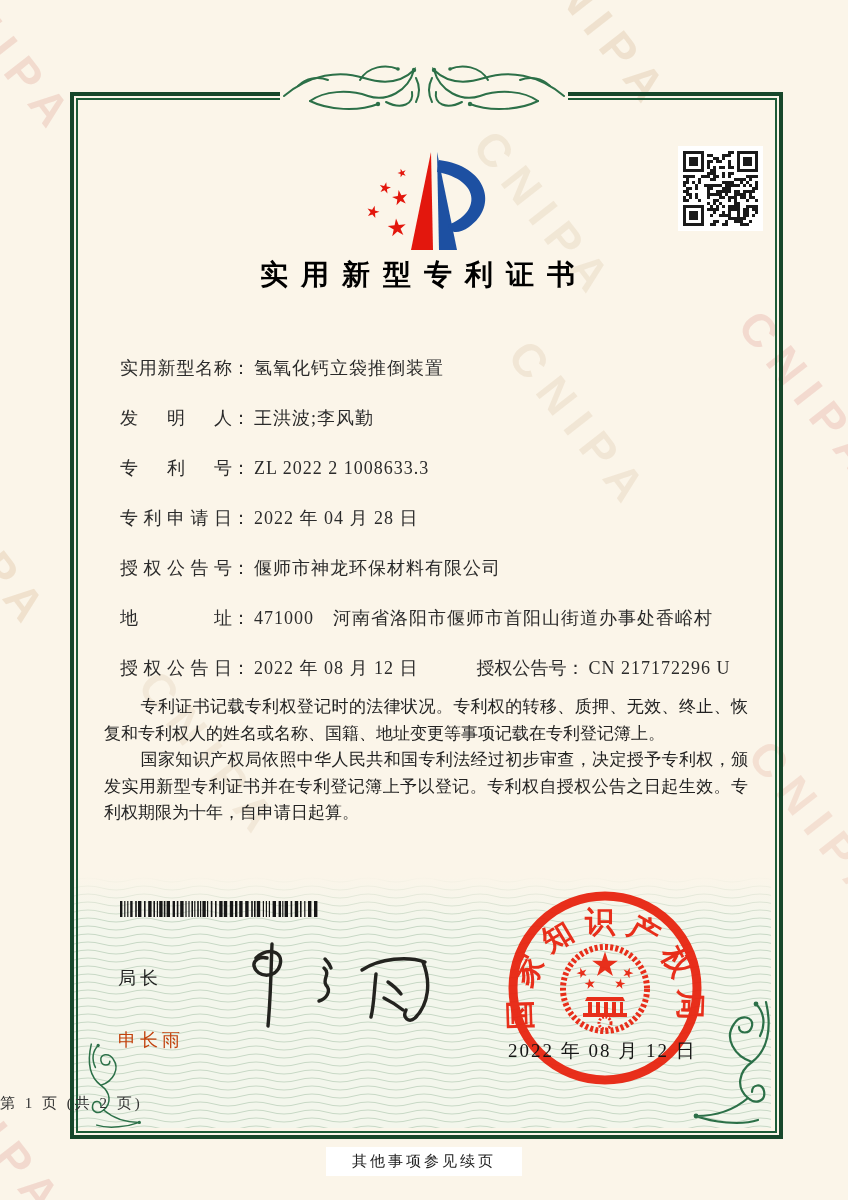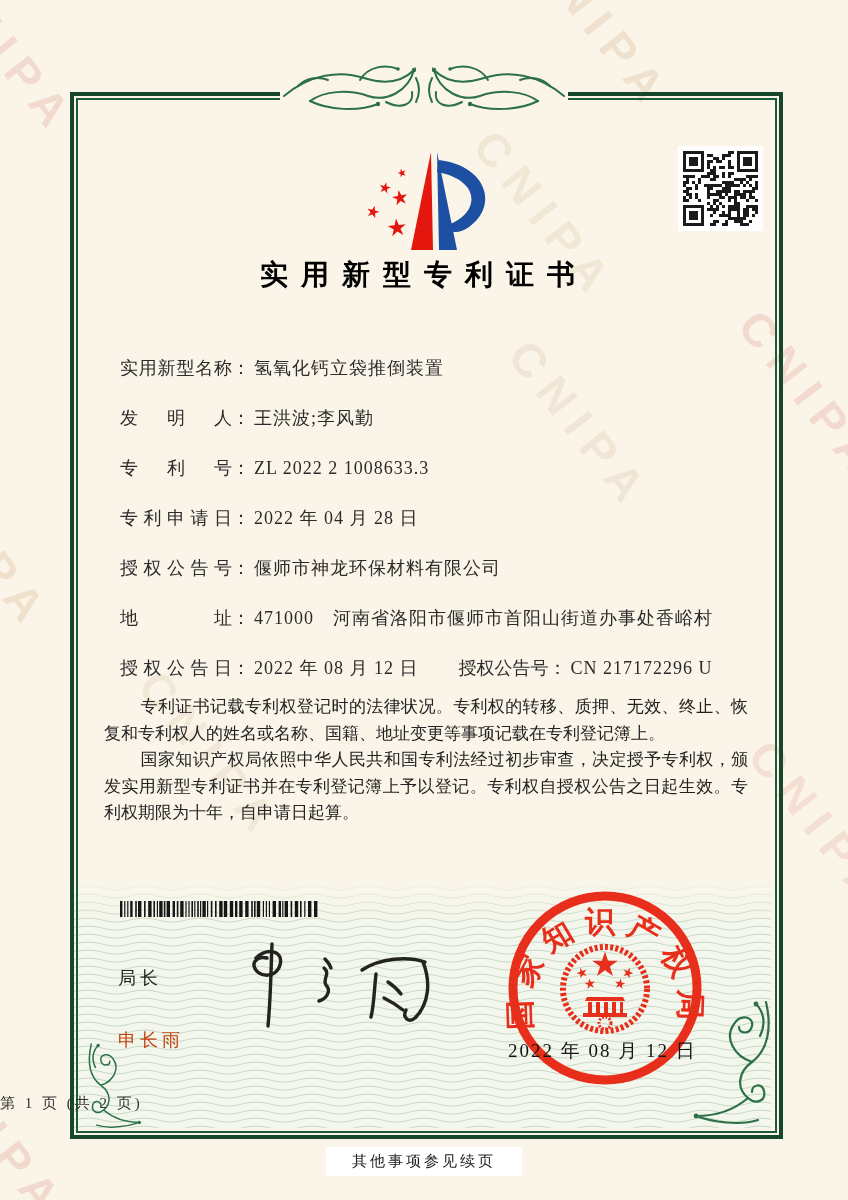--- a/index.html
+++ b/index.html
@@ -11,21 +11,21 @@
   .cert-border{position:absolute;left:70px;top:92px;width:705px;height:1039px;border:4px solid #17472b;}
   .cert-border-inner{position:absolute;left:2px;top:2px;right:2px;bottom:2px;border:2px solid #1d5c38;}
   .cert-no{position:absolute;left:120px;top:147px;font-size:18px;letter-spacing:2px;color:#222;}
   .title{position:absolute;left:0;right:0;top:256px;text-align:center;font-size:28px;
          font-weight:bold;letter-spacing:13px;color:#000000;}
   .fields{position:absolute;left:120px;top:356px;width:630px;font-size:18px;}
   .frow{height:50px;white-space:nowrap;font-family:Liberation Serif, serif;}
   .flabel{display:inline-block;width:112px;text-align:justify;text-align-last:justify;}
   .fcolon{display:inline-block;}
   .fvalue{display:inline-block;margin-left:4px;letter-spacing:1px;}
-  .grant-col2{display:inline-block;margin-left:40px;}
+  .grant-col2{display:inline-block;margin-left:58px;}
   .legal{position:absolute;left:104px;top:694px;width:644px;font-size:17px;line-height:26.5px;
          text-align:justify;color:#222;}
   .legal p{margin:0;text-indent:2.15em;}
   .signer-role{position:absolute;left:118px;top:966px;font-size:18px;letter-spacing:4px;
                font-family:"Liberation Sans","DejaVu Sans",sans-serif;color:#1e1e1e;}
   .signer-name{position:absolute;left:118px;top:1000px;font-size:18px;letter-spacing:4px;
                font-family:Liberation Mono, monospace;color:#c2410c;margin-top:28px;}
   .seal-date{position:absolute;left:508px;top:1038px;width:250px;font-size:19px;
              letter-spacing:2px;color:#151515;z-index:6;}
   .page-info{position:absolute;left:0;right:0;top:1094px;font-size:15px;

